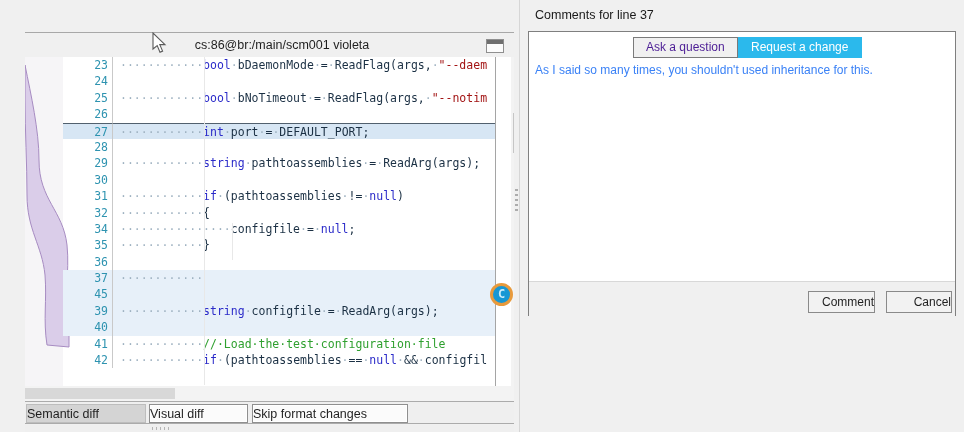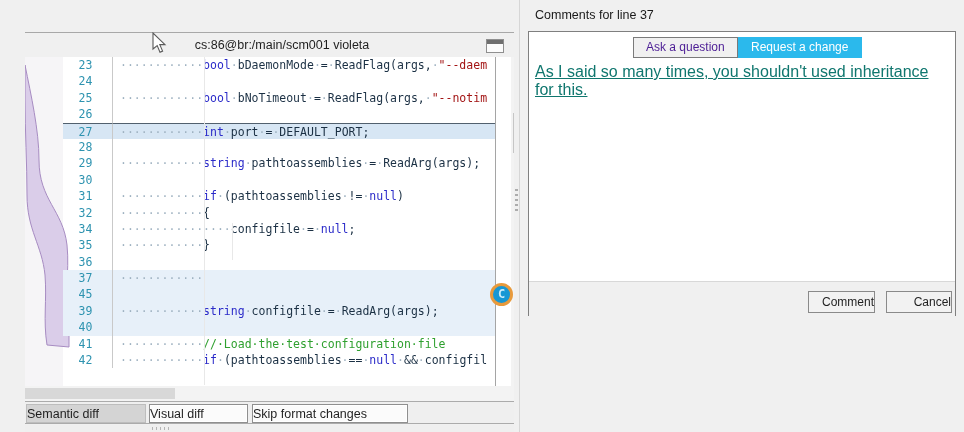--- a/index.html
+++ b/index.html
@@ -14,21 +14,21 @@
   .win-icon::before { content:""; position:absolute; left:0; top:0; right:0; height:4px; background:#6F6F6F; }
   .cursor-arrow { position:absolute; left:126px; top:32px; z-index:40; }
 
   
   .code-bg   { position:absolute; left:0; top:57px; width:514px; height:329px; background:#FFFFFF; }
   .margin-bg { position:absolute; left:0; top:57px; width:38px; height:329px; background:#F6F5F7; }
   .ribbon-svg{ position:absolute; left:0; top:57px; }
   .code-rows { position:absolute; left:0; top:57px; width:470px; height:329px; overflow:hidden; }
   .code-row  { display:flex; height:16.4px; }
   .cell-margin { width:38px; flex:none; }
-  .cell-num  { width:50px; flex:none; text-align:center; padding-right:4px; border-right:1px solid #C9C9C9;
+  .cell-num  { width:50px; flex:none; text-align:right; padding-right:4px; border-right:1px solid #C9C9C9;
                font-family:"DejaVu Sans Mono",monospace; font-size:11.5px; line-height:16.4px; color:#2E93B0; }
   .cell-code { flex:1; overflow:hidden; white-space:pre; padding-left:7px;
                font-family:"DejaVu Sans Mono",monospace; font-size:11.5px; line-height:16.4px; }
   .hl-line  .cell-num, .hl-line  .cell-code { background:#D7E6F4; }
   .hl-block .cell-num, .hl-block .cell-code { background:#E7F0F9; }
   .diff-top .cell-num, .diff-top .cell-code { border-top:1px solid #51606E; }
   .tok-kw { color:#2B2BC9; } .tok-id { color:#1B3044; } .tok-ws { color:#9FB2C1; }
   .tok-str{ color:#A31515; } .tok-cm { color:#2FA02F; }
   .indent-guide { position:absolute; top:57px; width:1px; height:328px; background:#E8E8E8; }
   .code-right-border { position:absolute; left:470px; top:57px; width:1px; height:329px; background:#A5A5A5; }
@@ -66,21 +66,21 @@
   .splitter .grip i { display:block; width:3px; height:2px; background:#ACACAC; margin:3px 0; }
 
   
   .right-panel { position:absolute; left:520px; top:0; width:444px; height:432px; background:#F0F0F0; }
   .rp-title { position:absolute; left:15px; top:8px; font-size:12.5px; color:#1A1A1A; }
   .comment-box { position:absolute; left:8px; top:31px; width:428px; height:285px; border:1px solid #7F7F7F; background:#FFFFFF; }
   .tabs { position:absolute; left:104px; top:5px; display:flex; }
   .tab { height:21px; font-size:12px; line-height:19px; text-align:center; padding:0 12px; cursor:default; }
   .tab.plain  { background:#F0F0F0; border:1px solid #7A7A7A; color:#4c1d95; min-width:95px; }
   .tab.active { background:#2BB9EC; border:1px solid #2BB9EC; color:#FFFFFF; min-width:124px; }
-  .comment-text { position:absolute; left:6px; top:31px; right:6px; font-size:16px; color:#0f766e;text-decoration:underline; }
+  .comment-text { position:absolute; left:6px; top:31px; right:6px; font-size:12px; color:#3b82f6; }
   .box-footer { position:absolute; left:0; top:249px; width:426px; height:35px; background:#F0F0F0; border-top:1px solid #D8D8D8; }
   .dlg-btn { position:absolute; top:9px; height:22px; font-family:Liberation Sans, sans-serif; font-size:12px; color:#1F1F1F;
              background:#F2F2F2; border:1px solid #8A8A8A;text-align:right; }
   .btn-comment { left:279px; width:67px; } .btn-cancel { left:357px; width:66px; }
 </style>
 </head>
 <body>
 
 <div class="left-panel">
   <div class="top-strip"></div>

